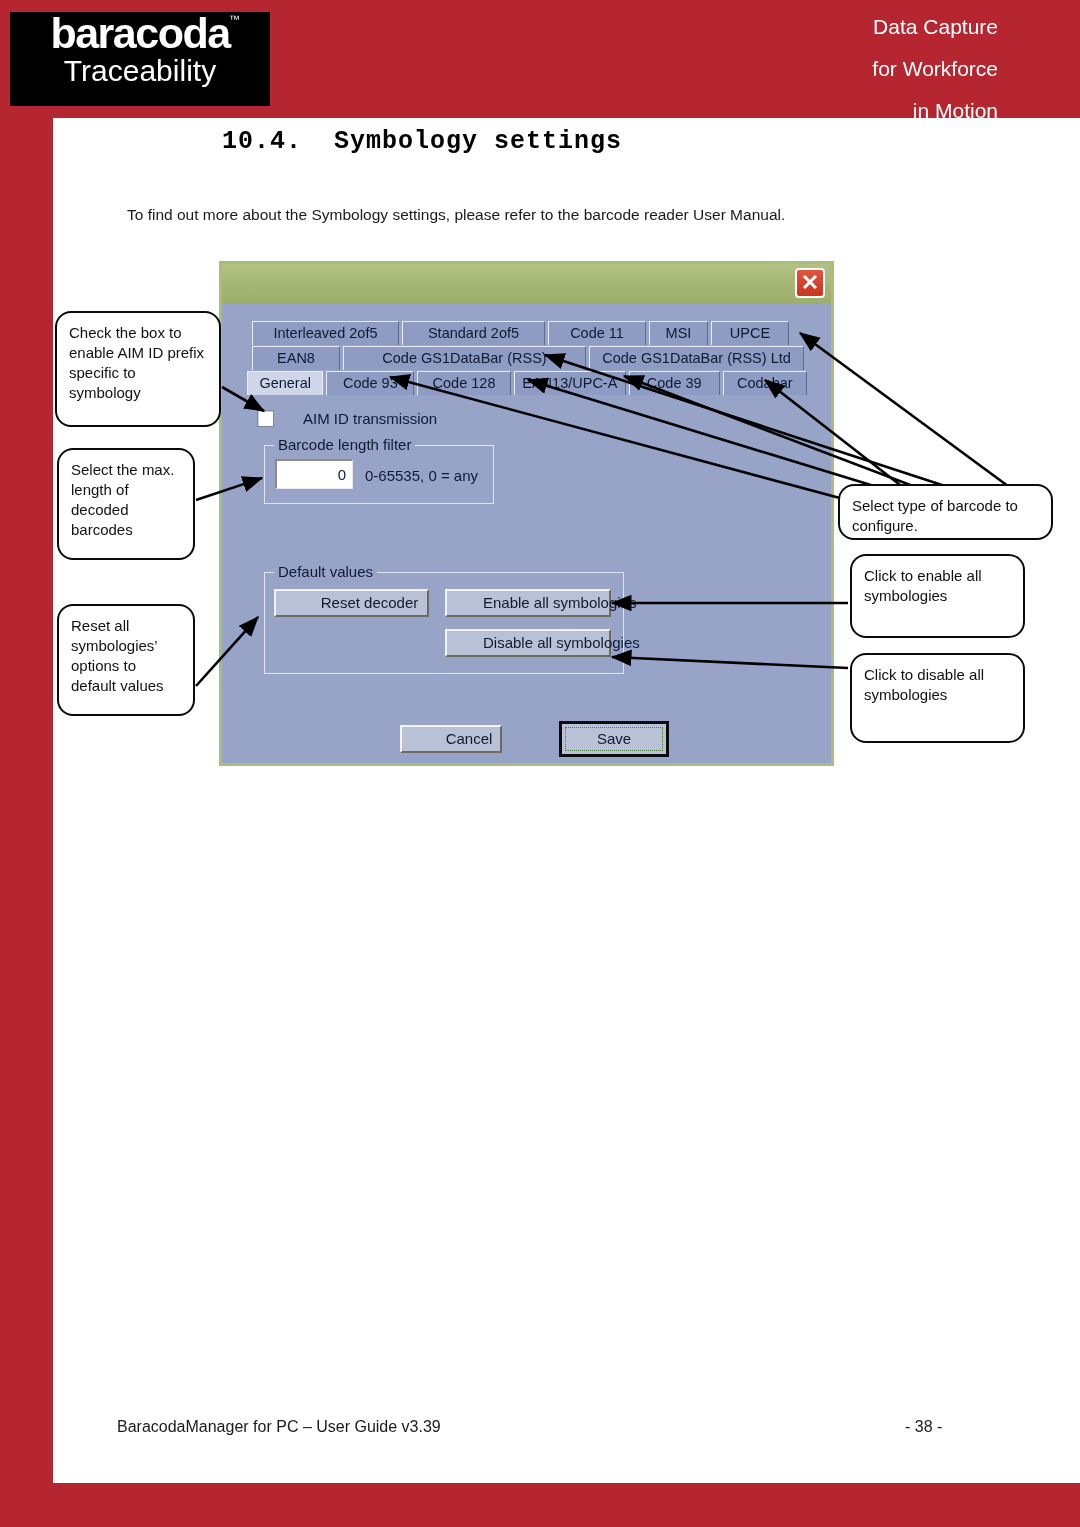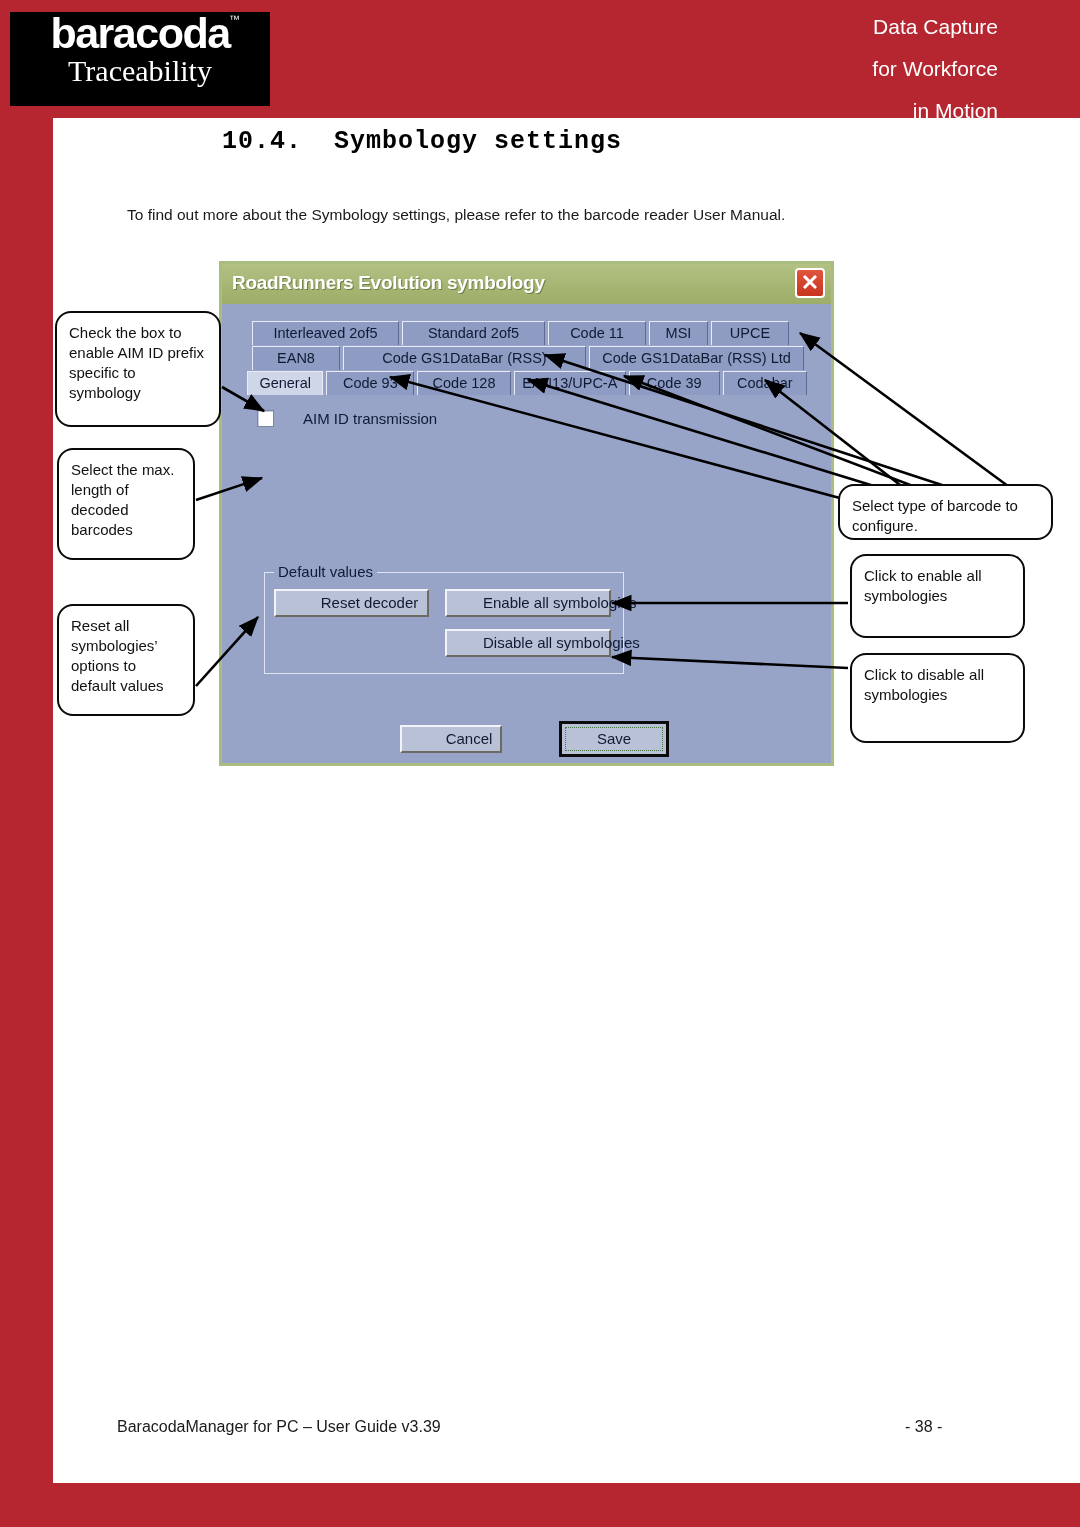--- a/index.html
+++ b/index.html
@@ -72,21 +72,21 @@
     top: 2px;
     font-size: 11px;
     font-weight: normal;
   }
   #logo-sub {
     color: #ffffff;
     font-size: 30px;
     font-weight: normal;
     letter-spacing: 0px;
     margin-top: 1px;
-    font-family: Liberation Serif, serif;
+    font-family: Liberation Sans, sans-serif;
   }
 
   
   #tagline {
     position: absolute;
     right: 82px; top: 6px;
     width: 260px;
     text-align: right;
     color: #ffffff;
     font-size: 21px;
@@ -387,21 +387,20 @@
   <div>in Motion</div>
 </div>
 
 <div id="section-heading">10.4.  Symbology settings</div>
 
 <div id="intro-text">To find out more about the Symbology settings, please refer to the barcode reader User Manual.</div>
 
 <div id="dialog">
 
   <div id="dialog-titlebar">
-    <div id="dialog-title">RoadRunners Evolution symbology</div>
     <div id="close-button">✕</div>
   </div>
 
   <div class="tab-row" id="tab-row-1">
       <div class="tab" style="width: 147px;">Interleaved 2of5</div>
       <div class="tab" style="width: 143px;">Standard 2of5</div>
       <div class="tab" style="width: 98px;">Code 11</div>
       <div class="tab" style="width: 59px;">MSI</div>
       <div class="tab" style="width: 78px;">UPCE</div>
     </div>
@@ -417,20 +416,25 @@
       <div class="tab" style="width: 125px;">EAN13/UPC-A</div>
       <div class="tab" style="width: 101px;">Code 39</div>
       <div class="tab" style="width: 94px;">Codabar</div>
     </div>
 
   <div id="aim-row">
     <div id="aim-checkbox"></div>
     <div id="aim-label">AIM ID transmission</div>
   </div>
 
+  <div class="groupbox" id="length-group">
+    <div class="group-legend">Barcode length filter</div>
+    <div id="length-input">0</div>
+    <div id="length-hint">0-65535, 0 = any</div>
+  </div>
 
   <div class="groupbox" id="defaults-group">
     <div class="group-legend">Default values</div>
     <div class="win-button" id="btn-reset-decoder">Reset decoder</div>
     <div class="win-button" id="btn-enable-all">Enable all symbologies</div>
     <div class="win-button" id="btn-disable-all">Disable all symbologies</div>
   </div>
 
   <div class="win-button" id="btn-cancel">Cancel</div>
   <div id="save-wrap">

